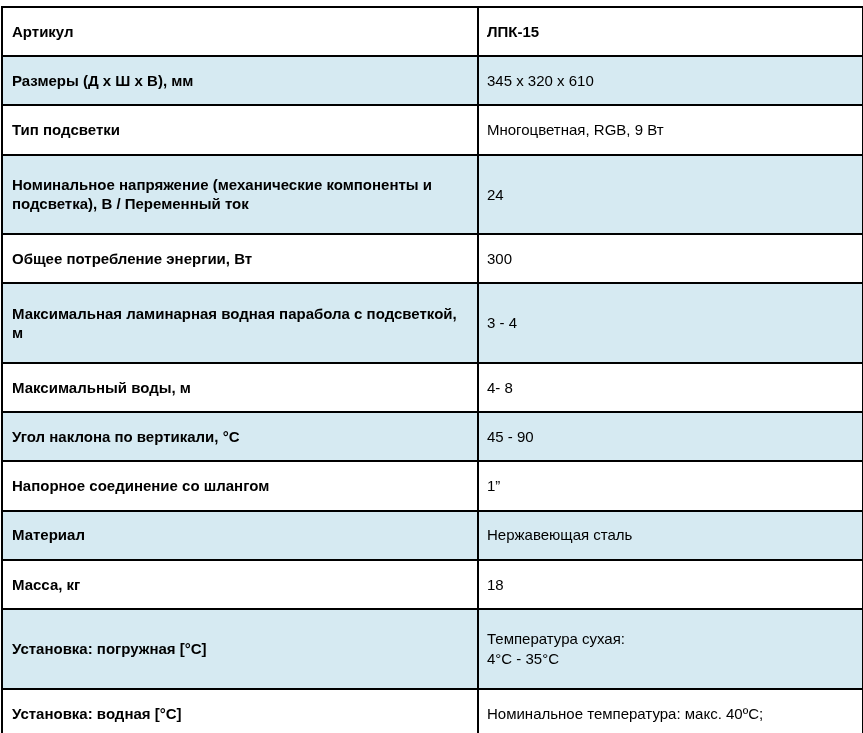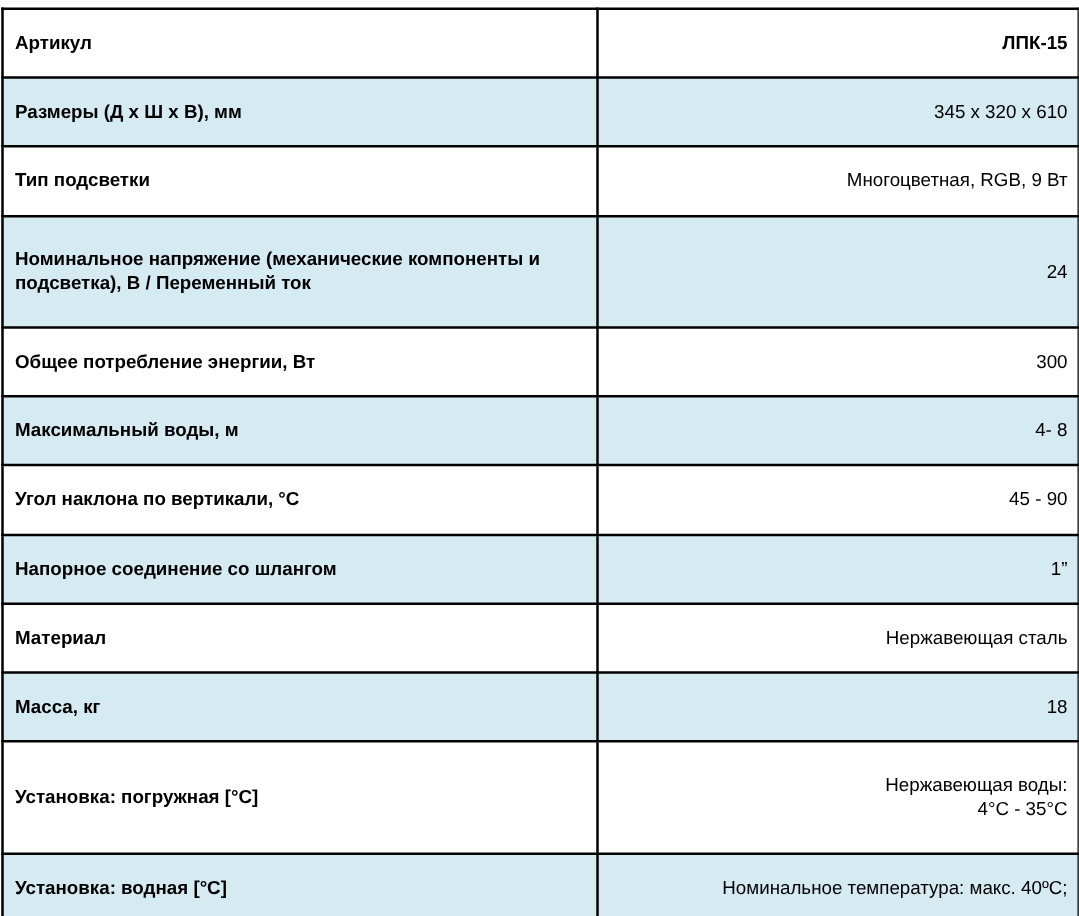--- a/index.html
+++ b/index.html
@@ -38,21 +38,21 @@
     color: var(--text-color);
     line-height: 1.3;
   }
   .label-cell {
     width: 451px;
     font-weight: bold;
     text-align: left;
     padding: 5px 14px 5px 9px;
   }
   .value-cell {
-    text-align: right;
+    text-align: left;
     padding: 5px 8px;
   }
   .spec-row:nth-child(even) .cell { background: var(--row-alt); }
   .spec-row:nth-child(odd) .cell { background: #ffffff; }
   .bold { font-weight: bold; }
 </style>
 </head>
 <body>
 
 <div class="spec-table">
@@ -76,20 +76,24 @@
     <div class="cell label-cell">Номинальное напряжение (механические компоненты и подсветка), В / Переменный ток</div>
     <div class="cell value-cell">24</div>
   </div>
 
   <div class="spec-row">
     <div class="cell label-cell">Общее потребление энергии, Вт</div>
     <div class="cell value-cell">300</div>
   </div>
 
 
+  <div class="spec-row">
+    <div class="cell label-cell">Максимальная ламинарная водная парабола с подсветкой, м</div>
+    <div class="cell value-cell">3 - 4</div>
+  </div>
 
   <div class="spec-row">
     <div class="cell label-cell">Максимальный воды, м</div>
     <div class="cell value-cell">4- 8</div>
   </div>
 
 
   <div class="spec-row">
     <div class="cell label-cell">Угол наклона по вертикали, °С</div>
     <div class="cell value-cell">45 - 90</div>
@@ -106,21 +110,21 @@
   </div>
 
   <div class="spec-row">
     <div class="cell label-cell">Масса, кг</div>
     <div class="cell value-cell">18</div>
   </div>
 
   <div class="spec-row">
     <div class="cell label-cell">Установка: погружная [°С]</div>
     <div class="cell value-cell">
-      <span>Нержавеющая воды:</span><br>
+      <span>Температура сухая:</span><br>
       <span>4°С - 35°С</span>
     </div>
   </div>
 
   <div class="spec-row">
     <div class="cell label-cell">Установка: водная [°С]</div>
     <div class="cell value-cell">Номинальное температура: макс. 40ºС;</div>
   </div>
 
 </div>

